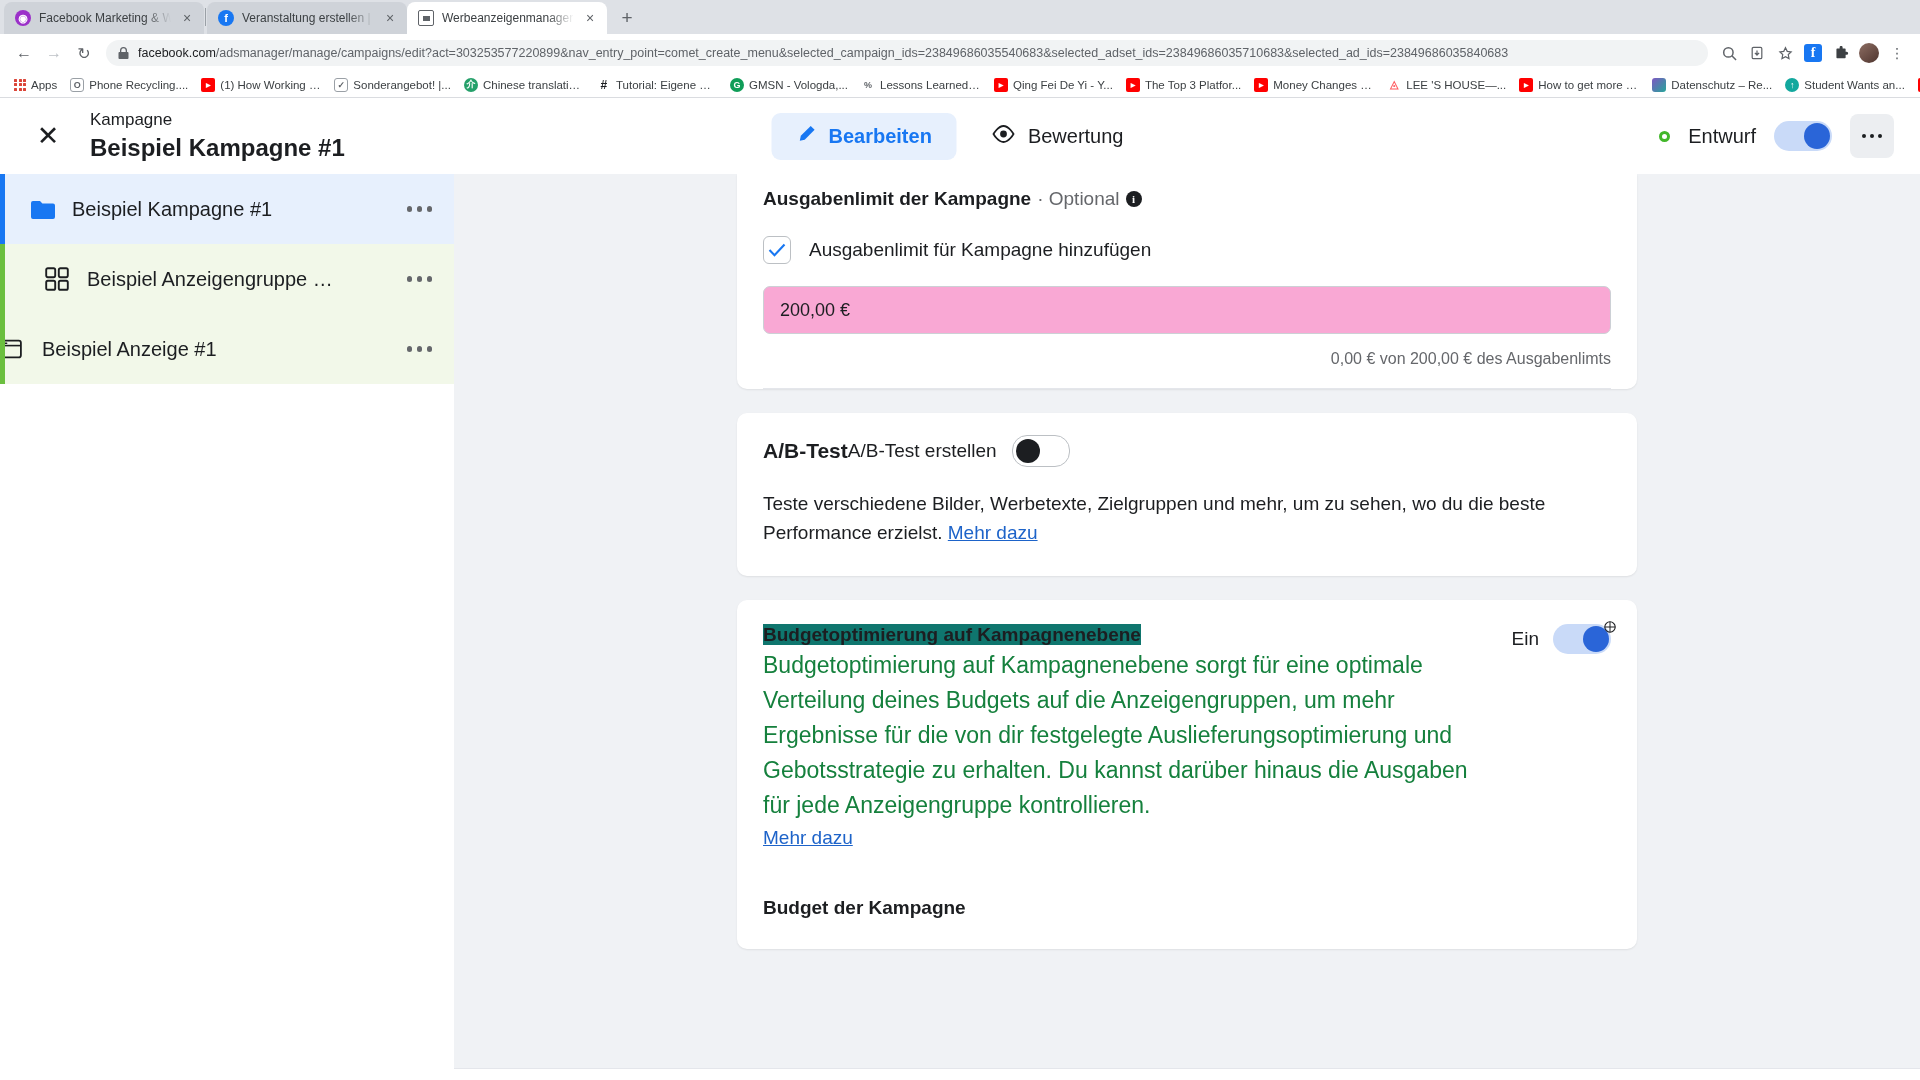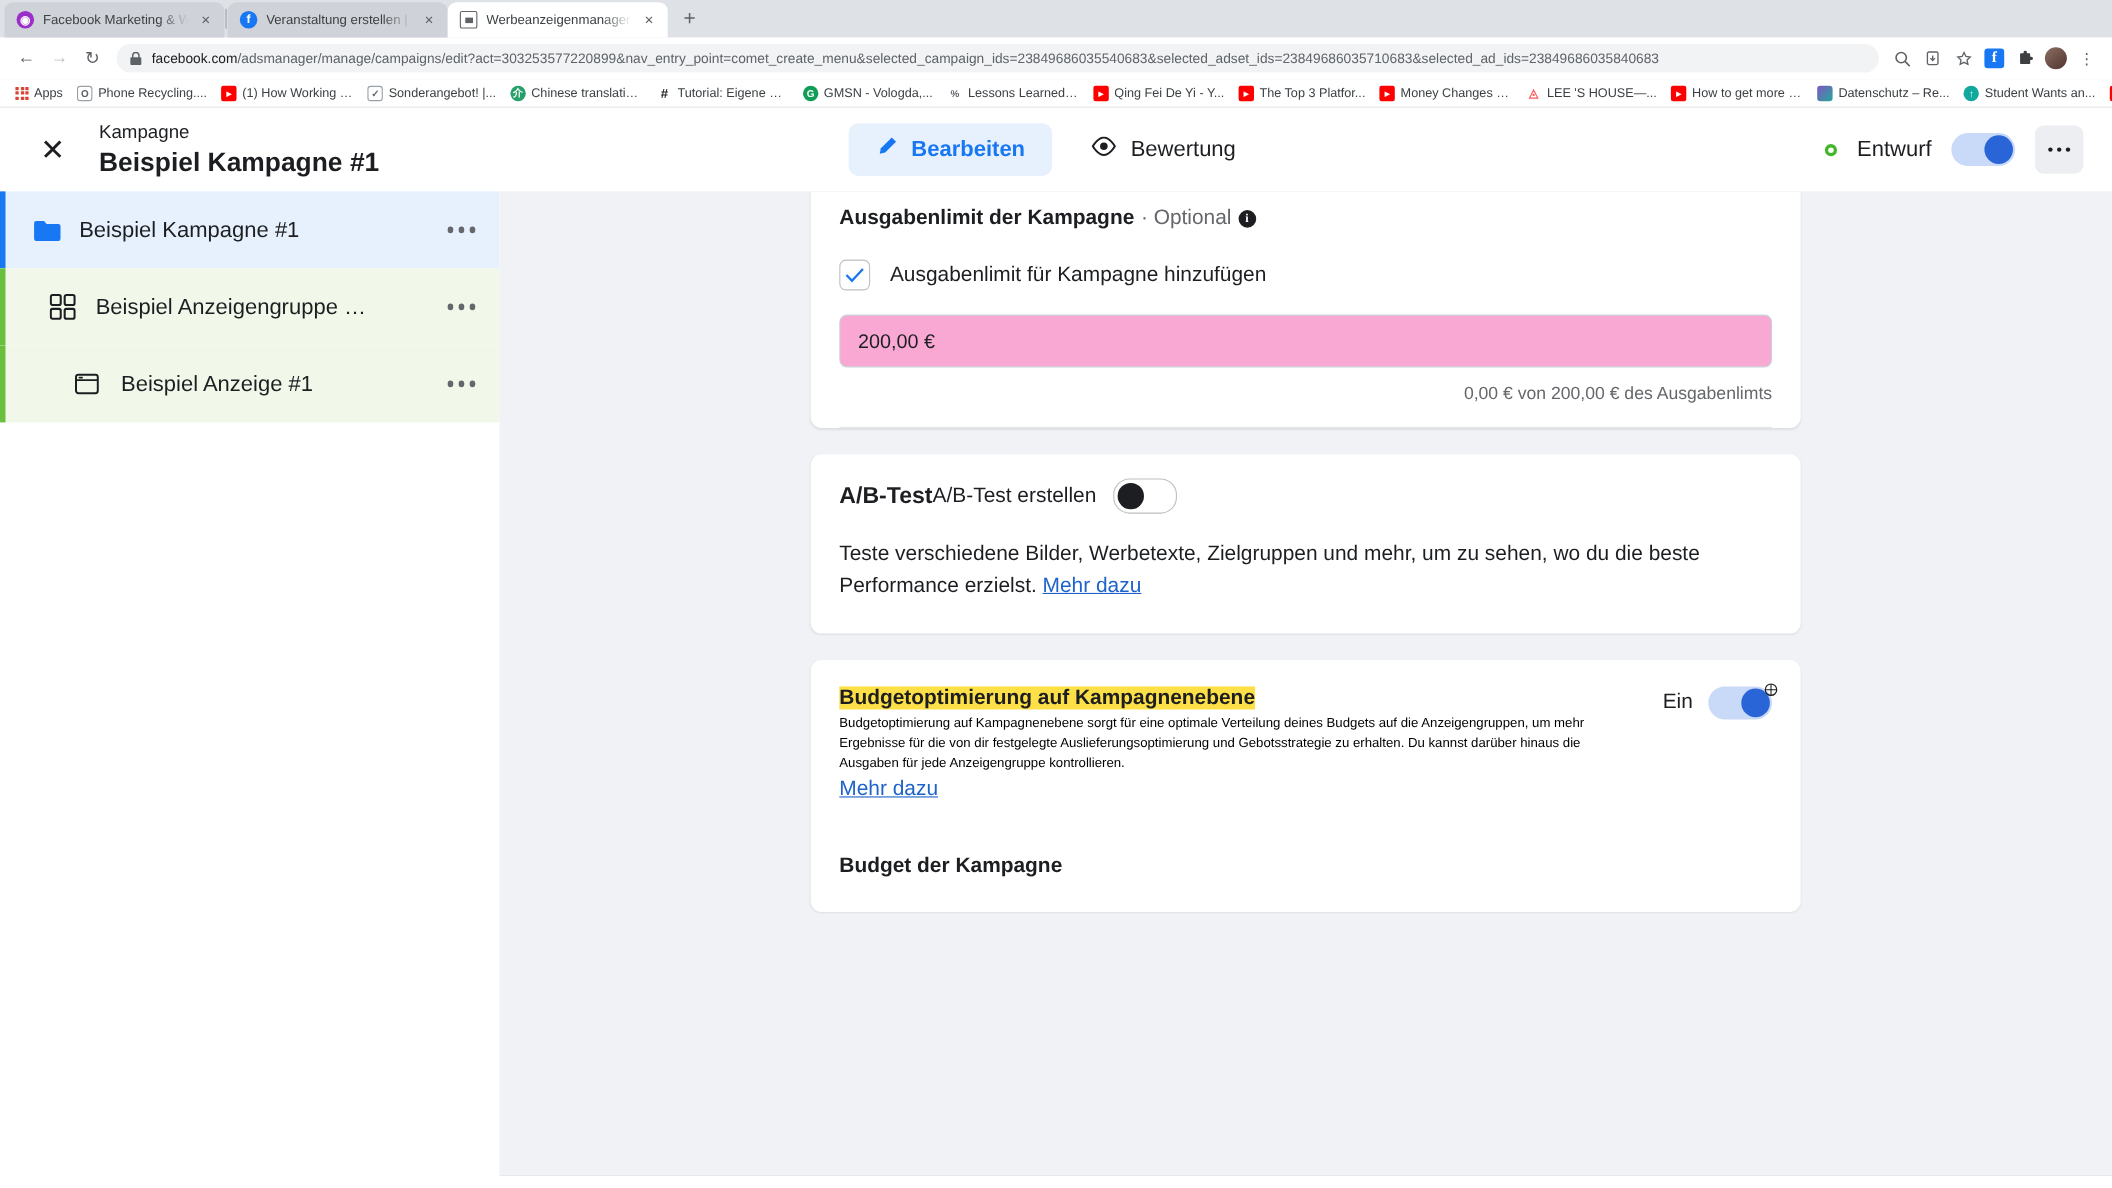--- a/index.html
+++ b/index.html
@@ -203,21 +203,21 @@
   .side-item.lvl1 { background: #e7f0fd; padding-left: 30px; }
   .side-item.lvl1::before {
     content:''; position: absolute; left: 0; top: 0; bottom: 0;
     width: 5px; background: #1877f2;
   }
   .side-item.lvl2 { background: #f2f8e9; padding-left: 45px; }
   .side-item.lvl2::before {
     content:''; position: absolute; left: 0; top: 0; bottom: 0;
     width: 5px; background: #6bbf3f;
   }
-  .side-item.lvl3 { background: #f2f8e9; padding-left: 68px; }
+  .side-item.lvl3 { background: #f2f8e9; }
   .side-item.lvl3::before {
     content:''; position: absolute; left: 0; top: 0; bottom: 0;
     width: 5px; background: #6bbf3f;
   }
   .side-icon { width: 32px; flex: none; display:flex; align-items:center; }
   .side-label {
     font-size: 20px; color: #1c1e21; margin-left: 10px;
     white-space: nowrap; overflow: hidden; text-overflow: ellipsis;
     flex: 1;
   }
@@ -288,31 +288,31 @@
   .toggle.dark .knob { background:#1c1e21; left:3px; top:3px; width:24px; height:24px; }
   .ab-desc {
     font-size: 19px; color: #1c1e21; line-height: 1.55;
     margin-top: 22px; padding-bottom: 28px;
   }
   .link { color: #1d63c9; }
 
   .bo-head { padding-top: 24px; display:flex; align-items:flex-start; justify-content: space-between; }
   .bo-title {
     font-size: 19px; font-weight: bold; color: #1c1e21;
-    background: #fde047; display: inline;
+    background: #0f766e; display: inline;
     box-decoration-break: clone; -webkit-box-decoration-break: clone;
   }
   .bo-right { display:flex; align-items:center; gap:14px; flex:none; margin-left: 24px; position: relative; }
   .bo-right .lbl { font-size: 19px; color: #1c1e21; }
   .toggle.on.cursor-on { background:#c9daf8; }
   .cursor-mark {
     position: absolute; right: -6px; top: -4px;
     width: 14px; height: 14px;
   }
-  .bo-desc { font-size: 12px; color: #000000; line-height: 1.52; margin-top: 2px; }
+  .bo-desc { font-size: 23px; color: #15803d; line-height: 1.52; margin-top: 2px; }
   .bo-link { font-size: 19px; margin-top: 4px; display: inline-block; }
   .bo-sub {
     font-size: 19px; font-weight: bold; color: #1c1e21;
     margin-top: 48px; padding-bottom: 30px;
   }
 
   .footer {
     position: absolute; left: 454px; right: 0; bottom: 0;
     height: 110px; background: #fff;
     display: flex; align-items: center; justify-content: flex-end;

